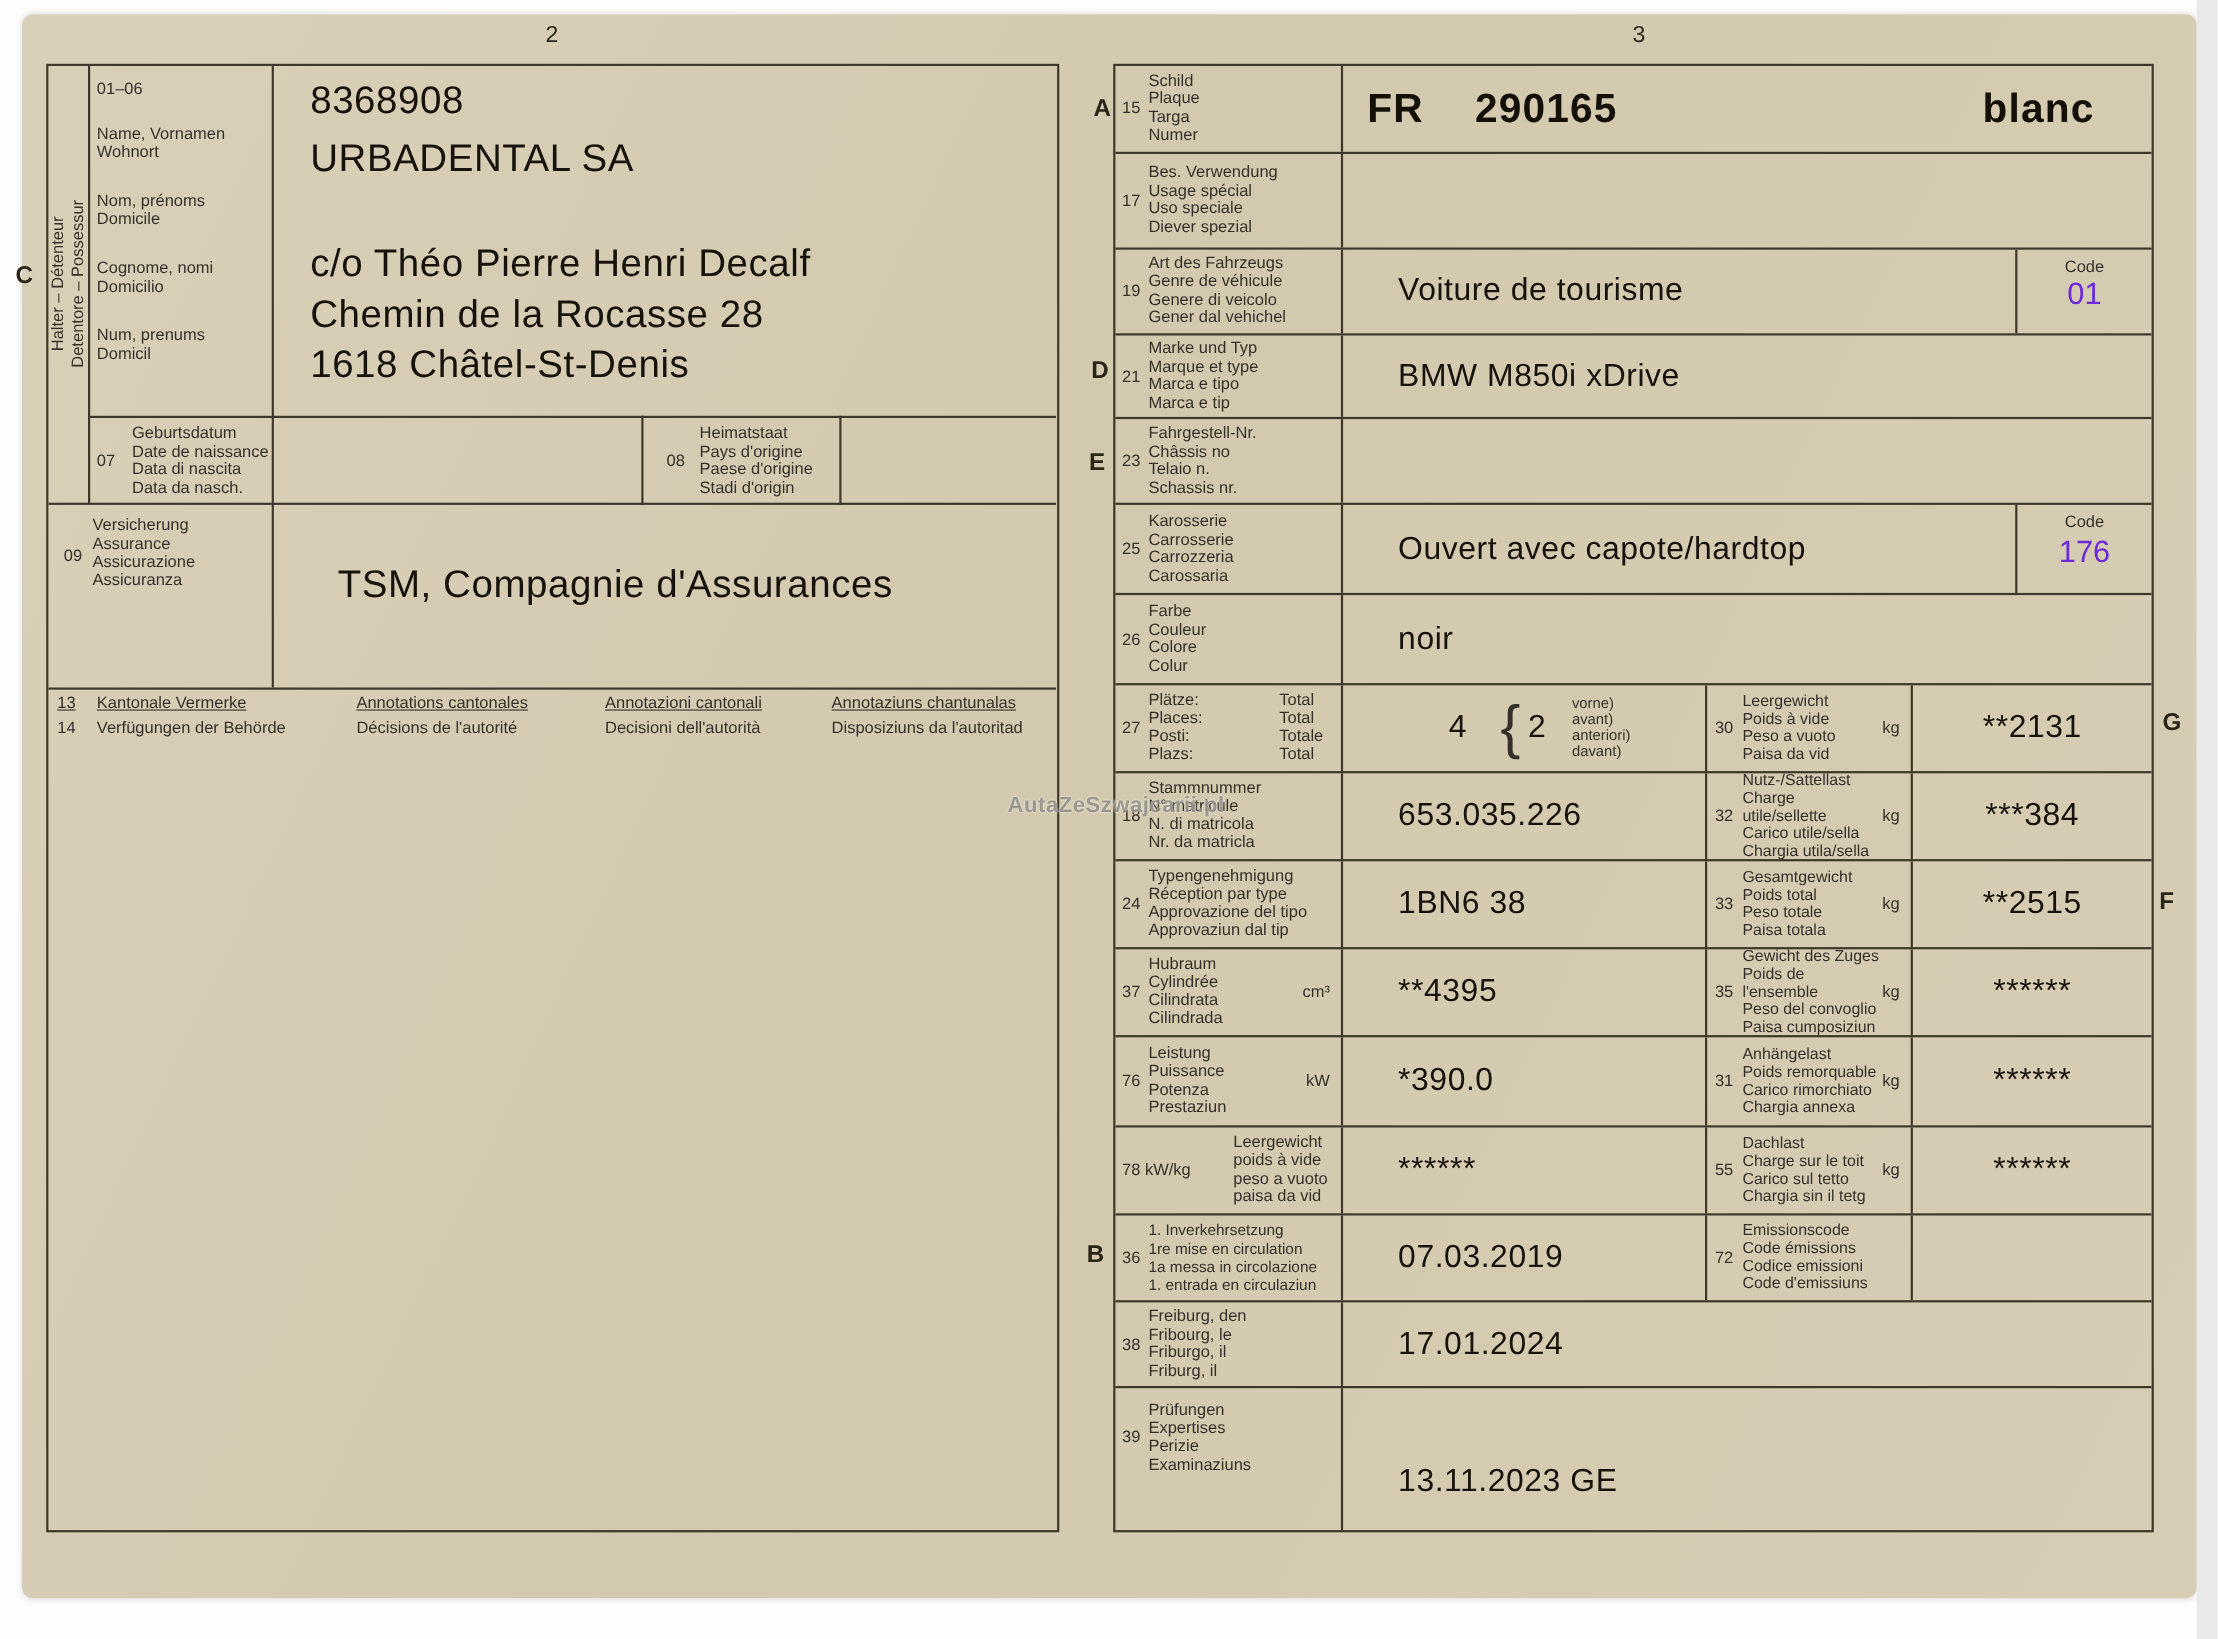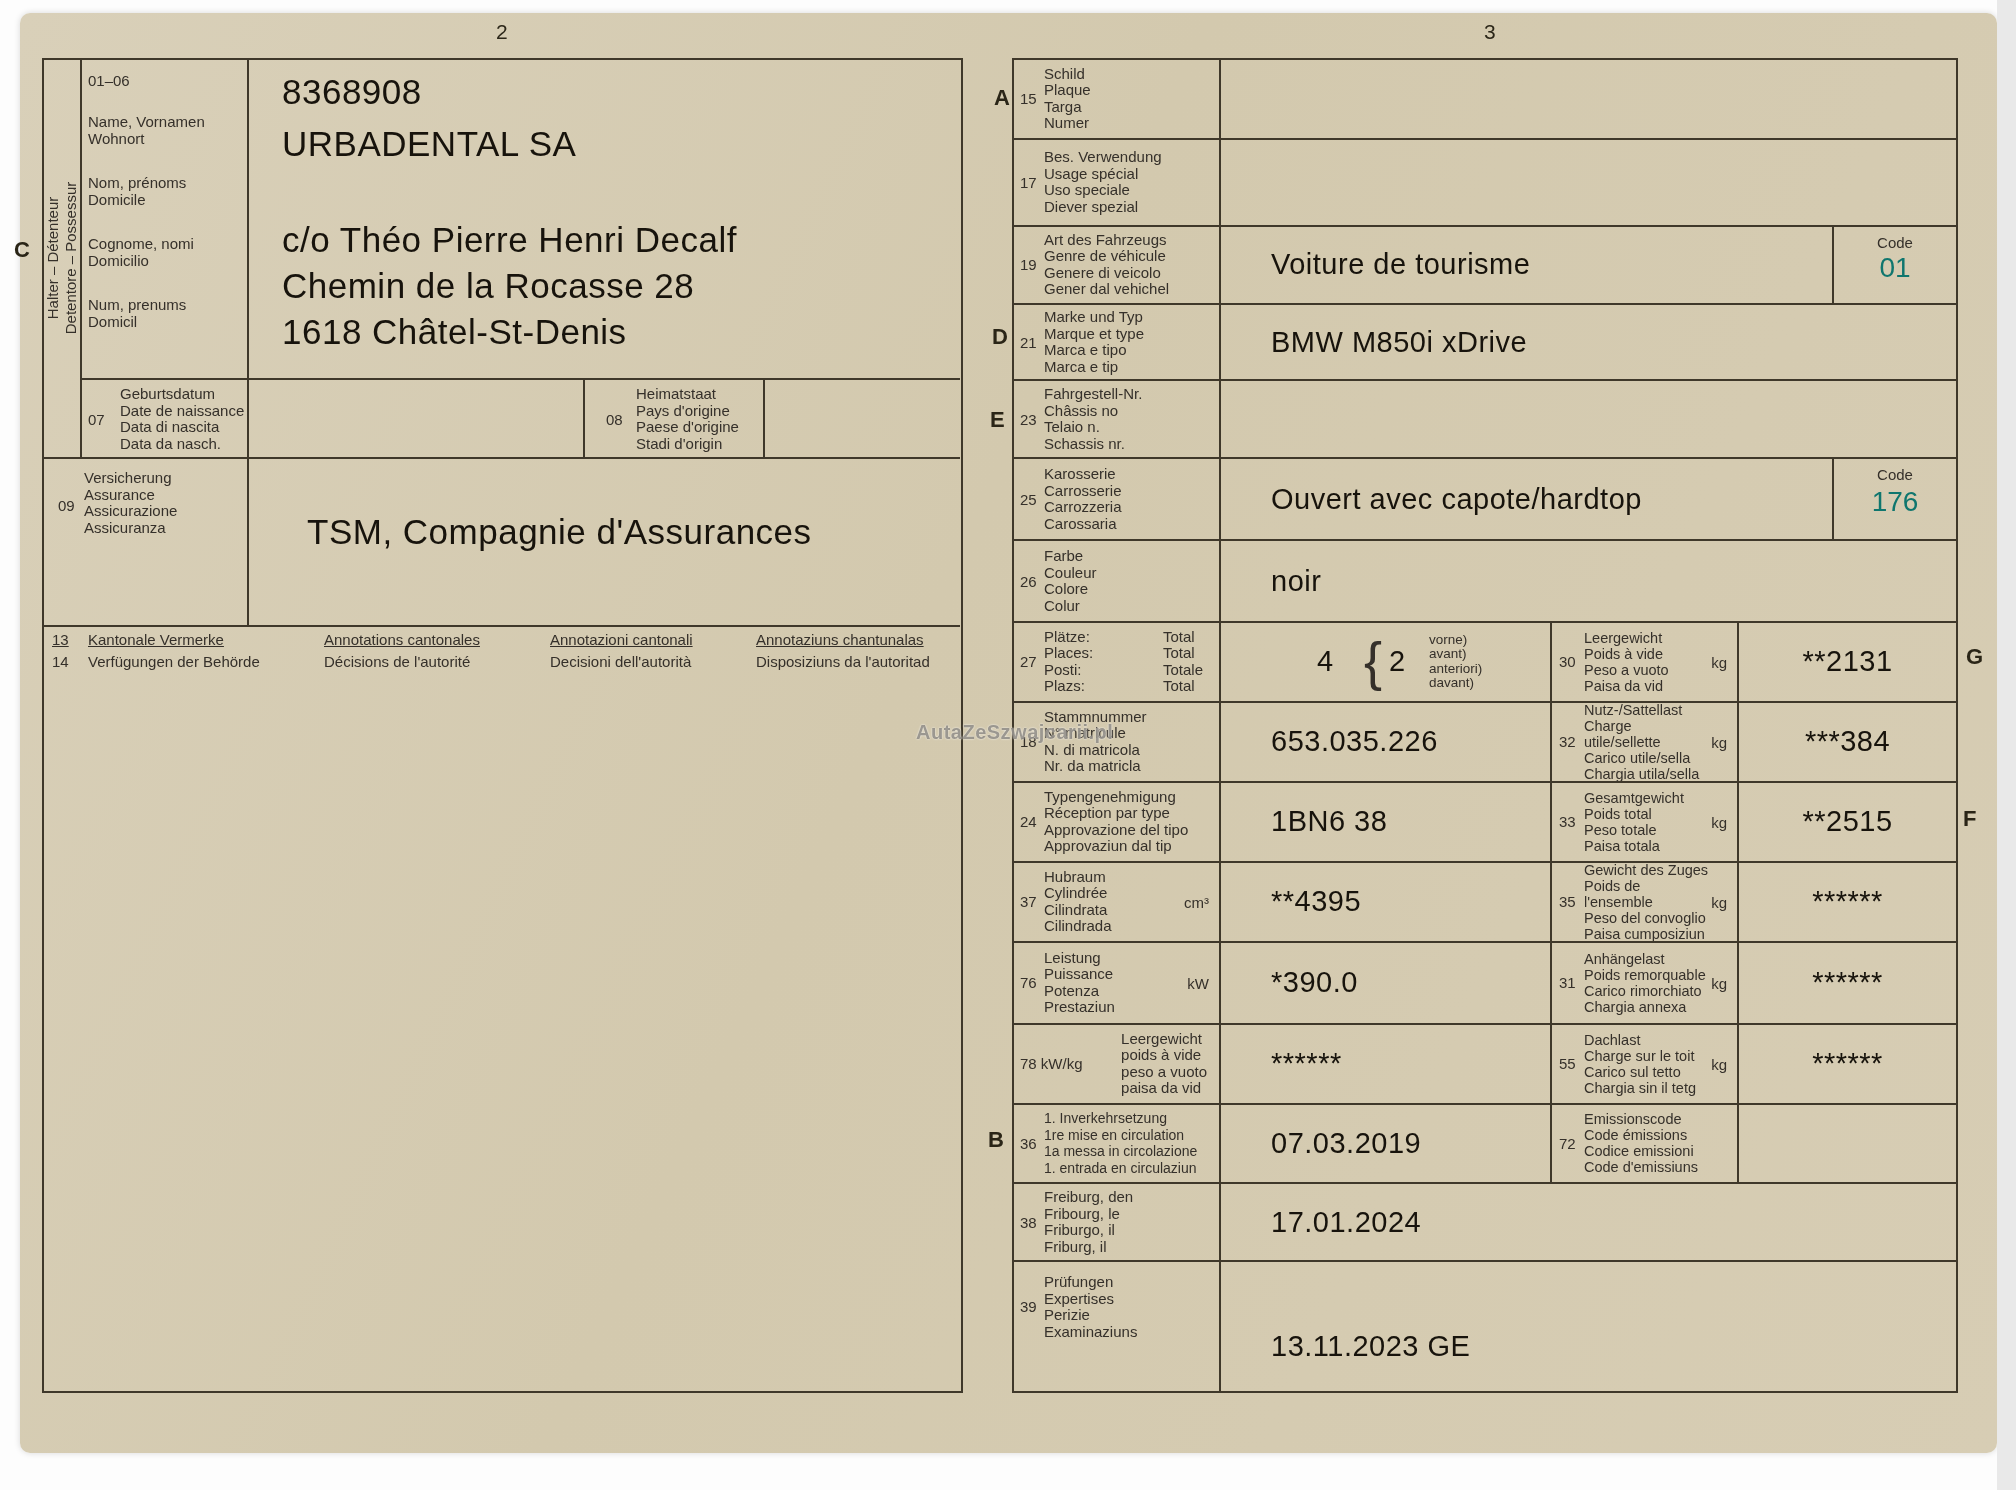--- a/index.html
+++ b/index.html
@@ -40,21 +40,21 @@
   .unit { position:absolute; font-size:15px; color:#35302a; right:10px; top:50%; transform:translateY(-50%); }
   .c-val { flex:1; display:flex; align-items:center; padding-left:50px; position:relative; }
   .c-valL { width:331px; border-right:2px solid #3f382a; display:flex; align-items:center; padding-left:50px; position:relative; }
   .c-label2 { width:187px; border-right:2px solid #3f382a; position:relative; display:flex; align-items:center; }
   .c-label2 .num { width:32px; padding-left:7px; flex:none; }
   .c-label2 .lt { font-size:14.5px; line-height:16px; color:#35302a; padding-right:26px; }
   .c-valR { flex:1; display:flex; align-items:center; justify-content:center; }
   .c-code { width:124px; border-left:2px solid #3f382a; position:relative; }
   .code-cap { position:absolute; top:7px; width:100%; text-align:center; font-size:15px; color:#35302a; }
   .code-val { position:absolute; top:50%; left:0; width:100%; transform:translateY(-42%);
-              text-align:center; font-size:28px; color:#0f766e; }
+              text-align:center; font-size:28px; color:#6d28d9; }
   .bigval { font-size:37px; font-weight:700; color:#141008; letter-spacing:1px; }
 </style>
 </head>
 <body>
 
 <div id="canvas">
   <div class="paper"></div>
   <div class="edge-strip"></div>
 
   <div class="pagenum" style="left:496px; top:20px;">2</div>
@@ -135,20 +135,25 @@
   <div id="rtable" class="table">
 
     <div class="rrow first" style="height:78px;">
       <div class="c-label">
         <span class="num">15</span>
         <span class="lt pre">Schild
 Plaque
 Targa
 Numer</span>
       </div>
+      <div class="c-val" style="padding-left:0;">
+        <span class="bigval" style="position:absolute; left:22px;">FR</span>
+        <span class="bigval" style="position:absolute; left:120px;">290165</span>
+        <span class="bigval" style="position:absolute; right:52px;">blanc</span>
+      </div>
     </div>
 
     <div class="rrow" style="height:87px;">
       <div class="c-label">
         <span class="num">17</span>
         <span class="lt pre">Bes. Verwendung
 Usage spécial
 Uso speciale
 Diever spezial</span>
       </div>

